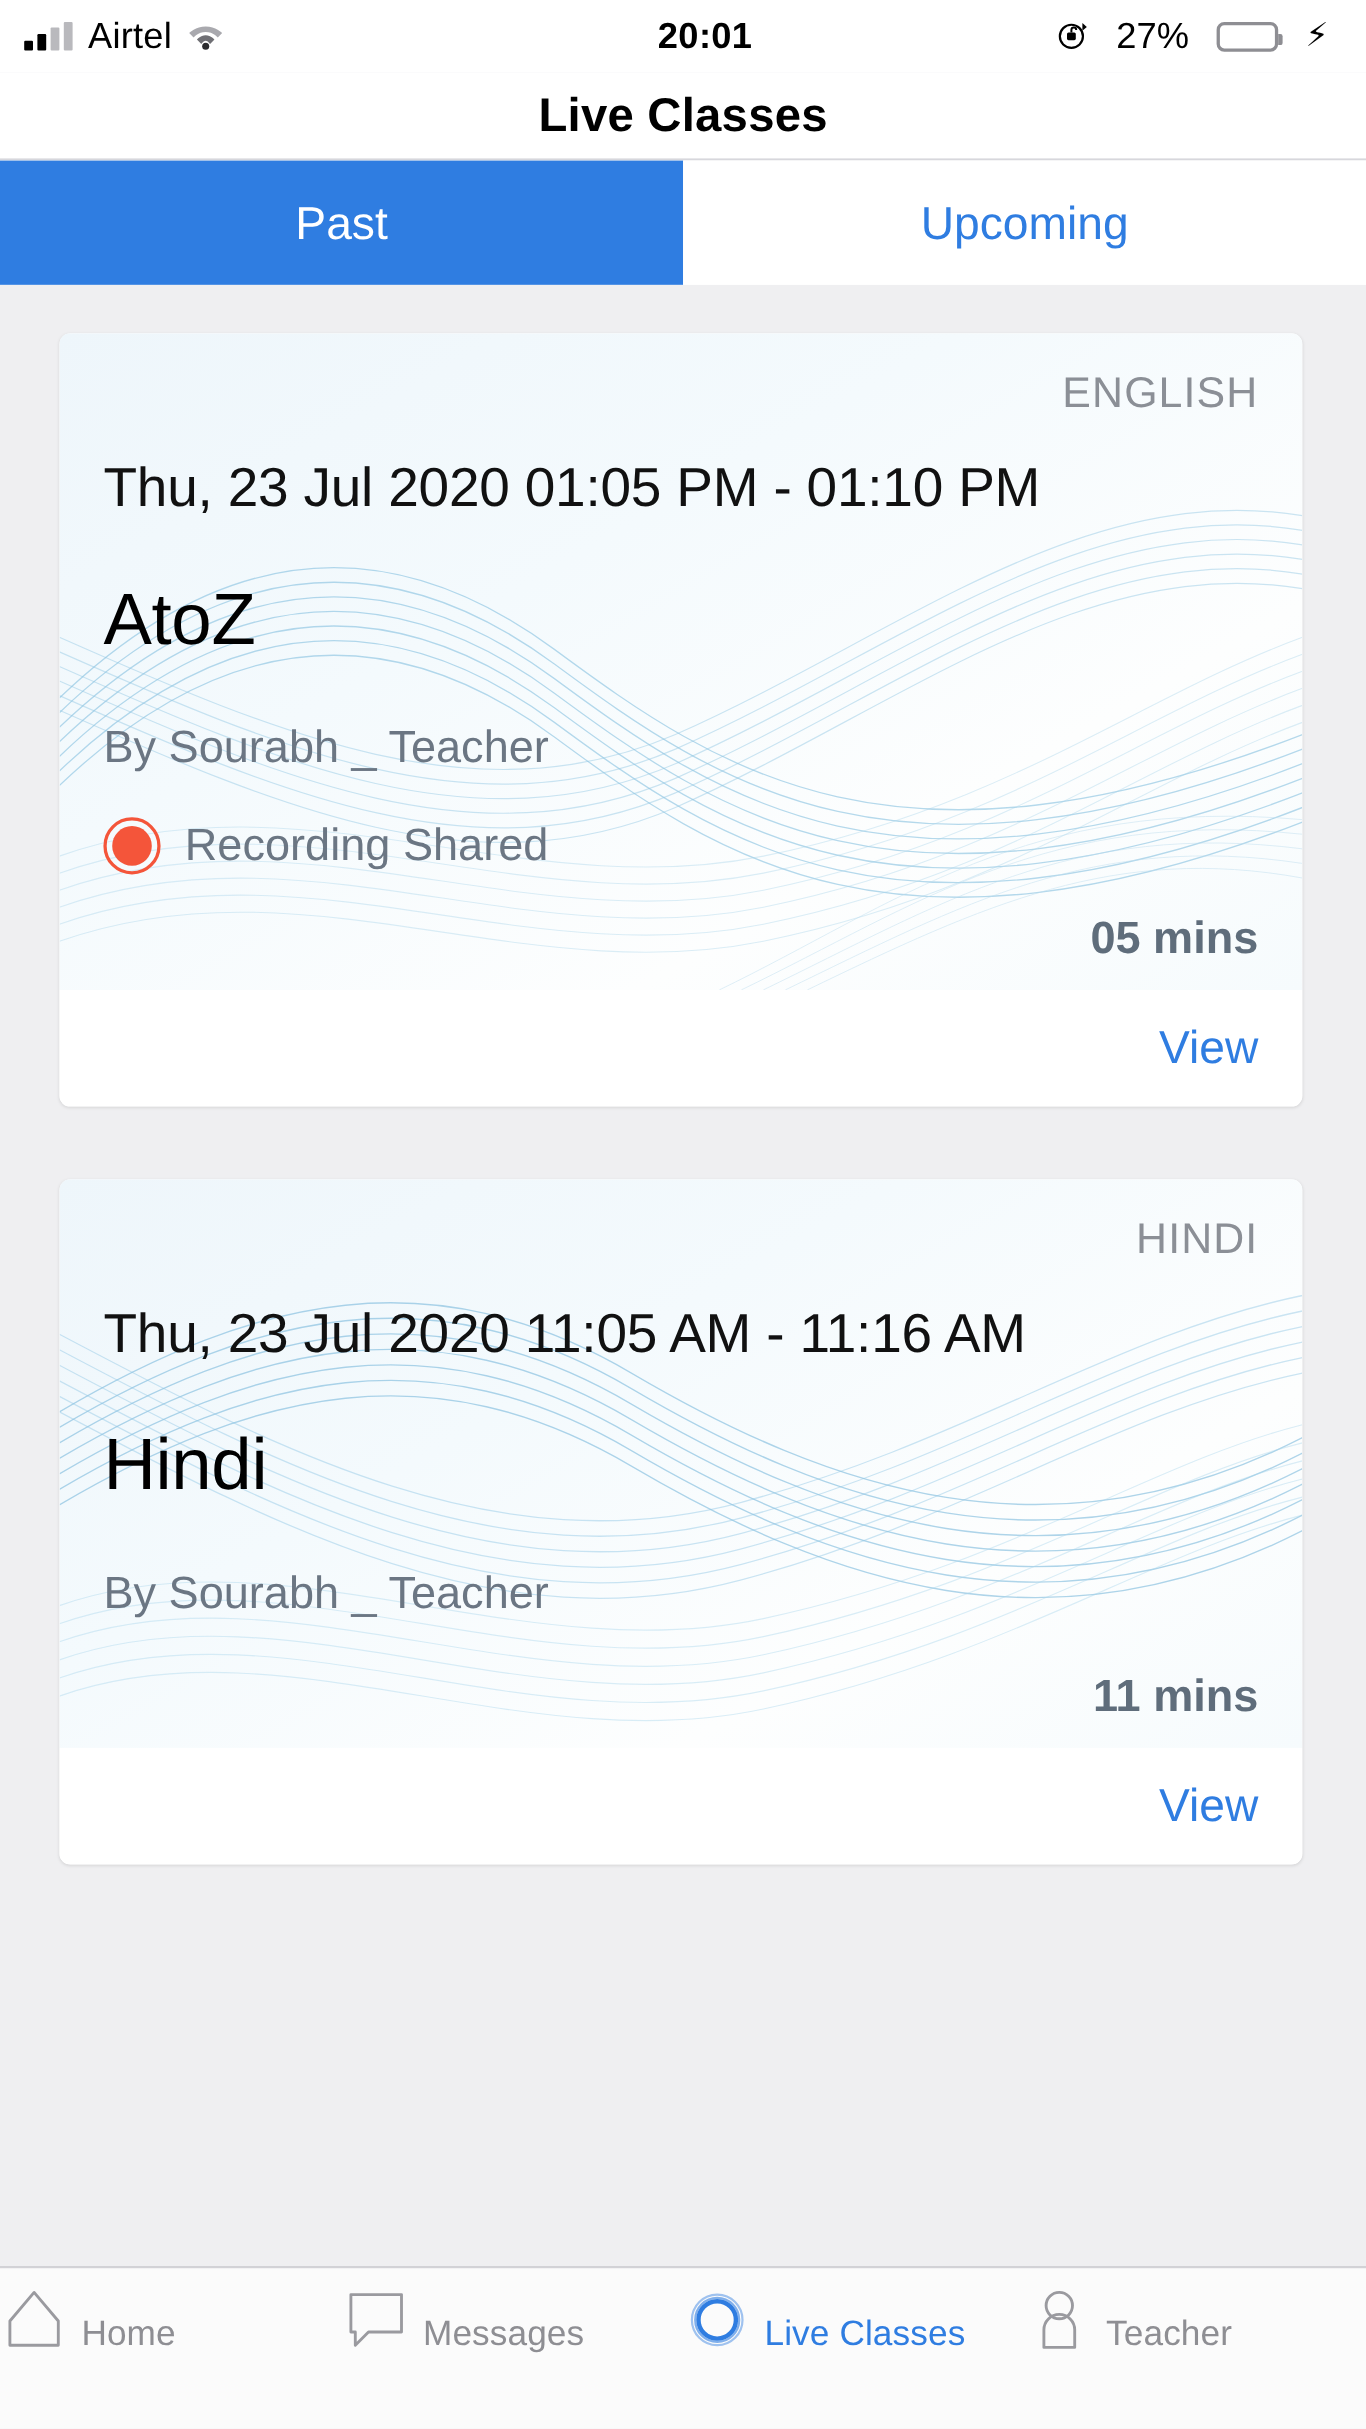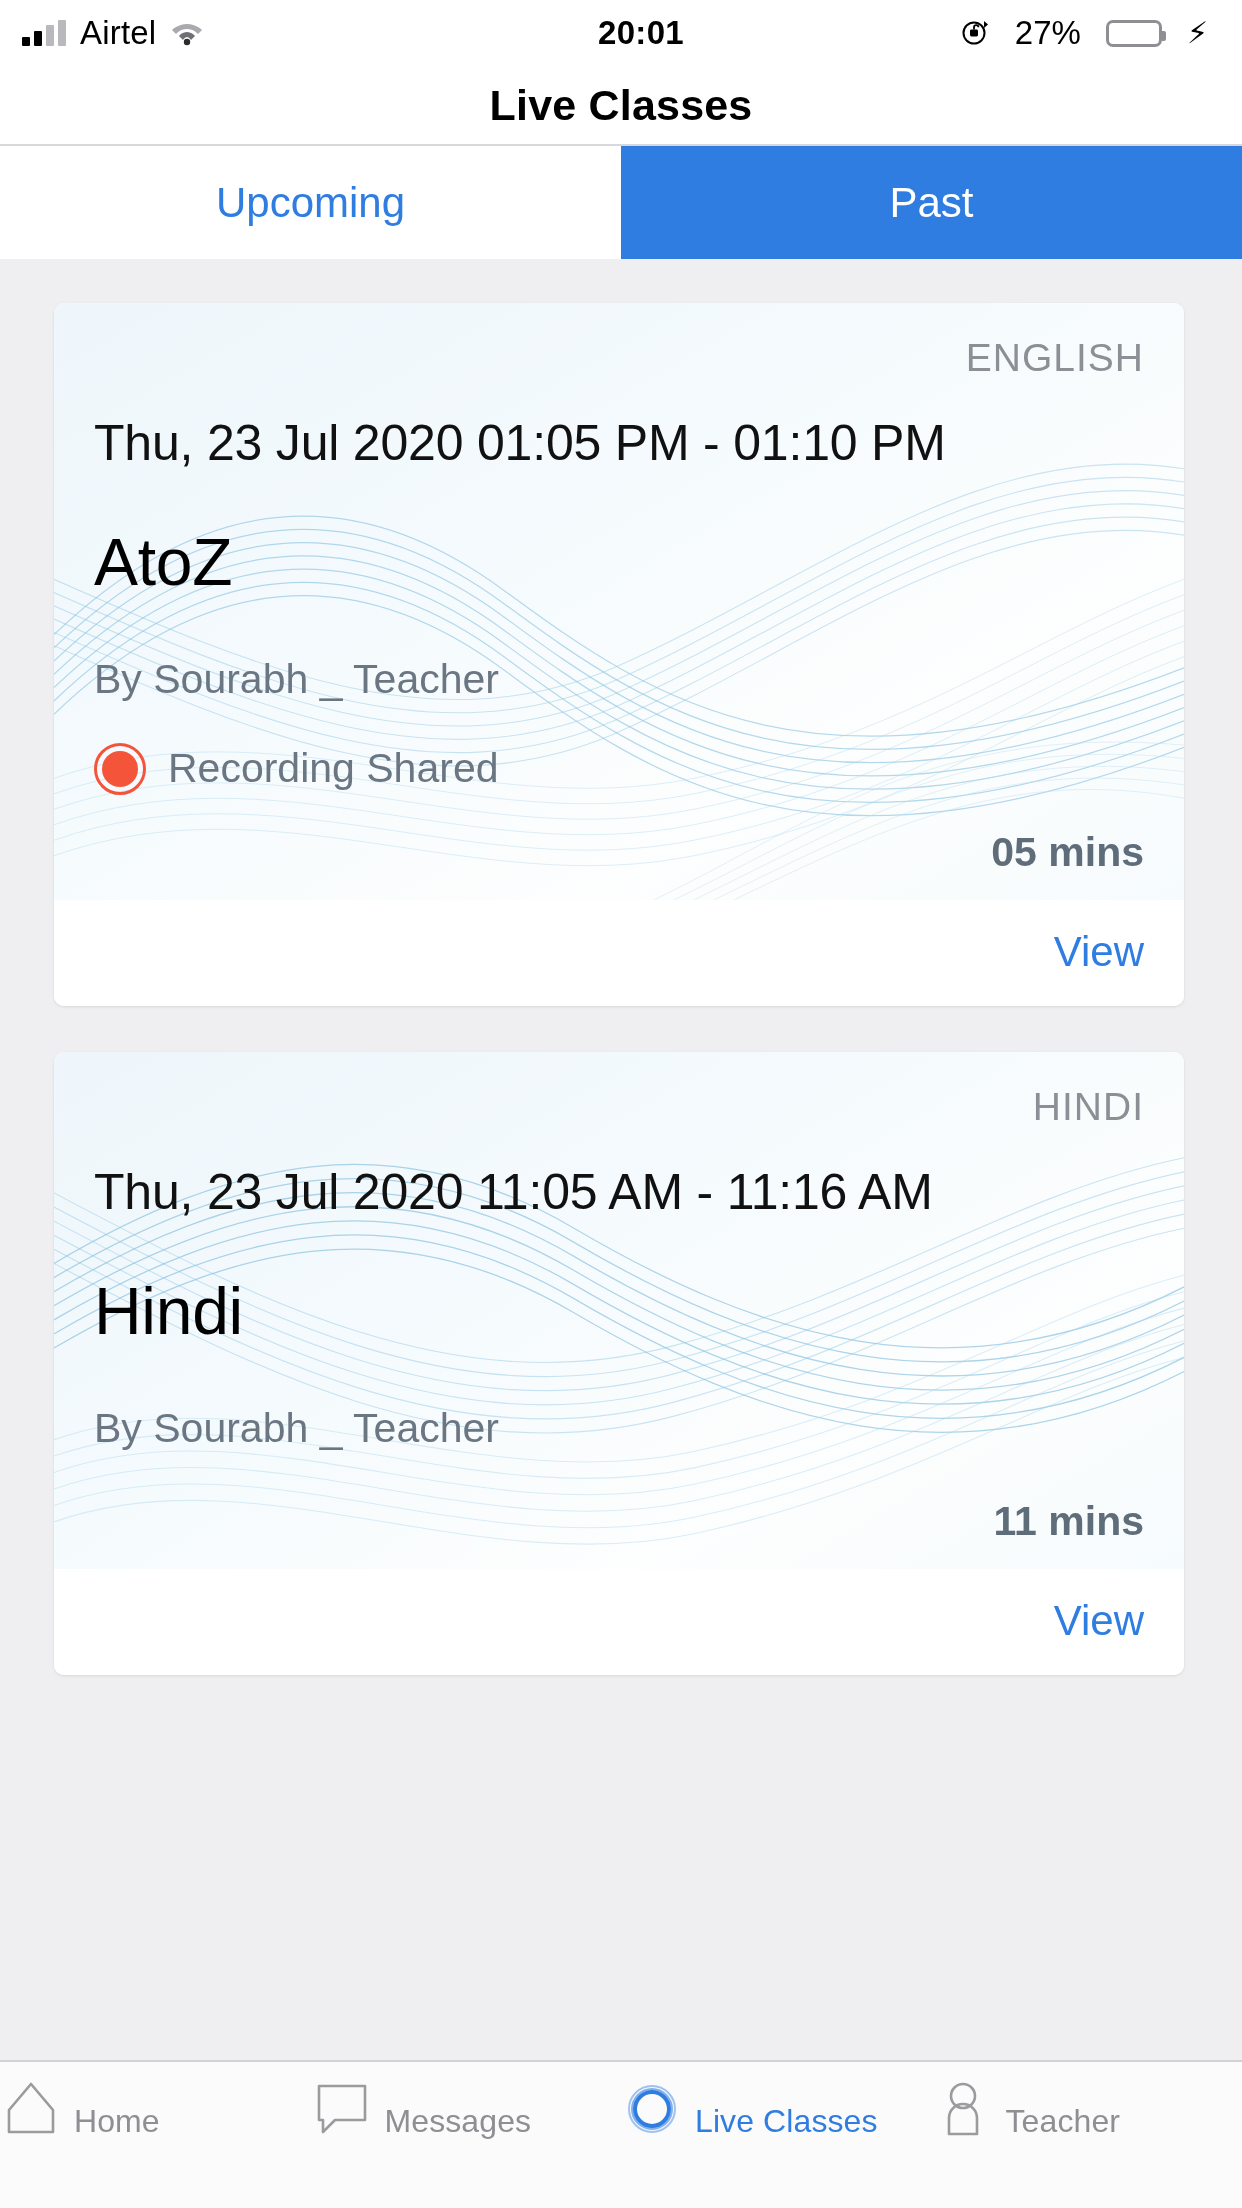--- a/index.html
+++ b/index.html
@@ -53,21 +53,21 @@
     font-size: 42px; color: #2f7de1; background: #ffffff;
   }
   .tab.active { background: #2f7de1; color: #ffffff; }
 
   
   .content { flex: 1 1 auto; background: #EFEFF1; padding: 44px 54px 0 54px; overflow: hidden; }
 
   .card {
     width: 1130px; background: #ffffff;
     border-radius: 10px; overflow: hidden;
-    margin-bottom: 46px;
+    margin-bottom: 66px;
     box-shadow: 0 1px 3px rgba(0,0,0,.10);
   }
   .card-body {
     position: relative; padding: 34px 40px 24px 40px;
     background: linear-gradient(150deg, #eef6fb 0%, #f4fafd 38%, #fdfefe 72%, #f6fbfd 100%);
     overflow: hidden; min-height: 540px;
   }
   .wave { position: absolute; inset: 0; width: 100%; height: 100%; pointer-events: none; }
   .card-inner { position: relative; z-index: 2; }
 
@@ -140,22 +140,22 @@
       <span class="batt"><span class="batt-fill" id="batt-fill" style="width: 27%;"></span></span>
       <span class="bolt">⚡</span>
     </div>
   </div>
 
   <div class="navbar">
     <div class="nav-title">Live Classes</div>
   </div>
 
   <div class="tabs">
+    <div class="tab active">Past</div>
     <div class="tab">Upcoming</div>
-    <div class="tab active">Past</div>
   </div>
 
   <div class="content">
 
     <div class="card">
       <div class="card-body">
         <svg class="wave" viewBox="0 0 1130 540" preserveAspectRatio="none">
           <g fill="none" stroke="#7bbbdd" stroke-width="1.1" opacity="0.55">
             <path d="M0 300 C150 170 300 160 450 260 C600 360 760 460 1130 330"></path>
             <path d="M0 312 C150 182 300 172 450 272 C600 372 760 472 1130 342"></path>

